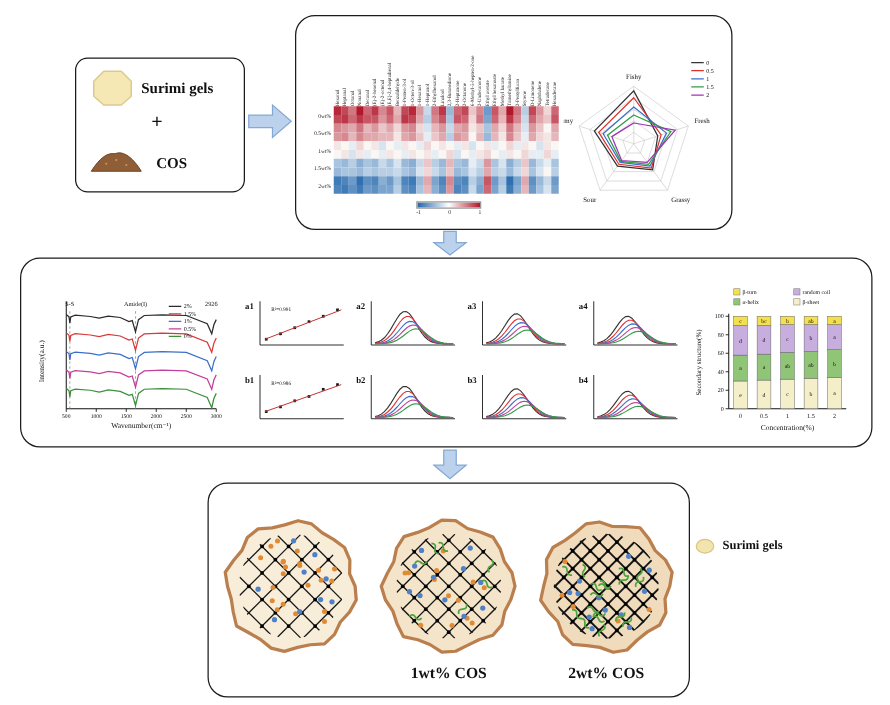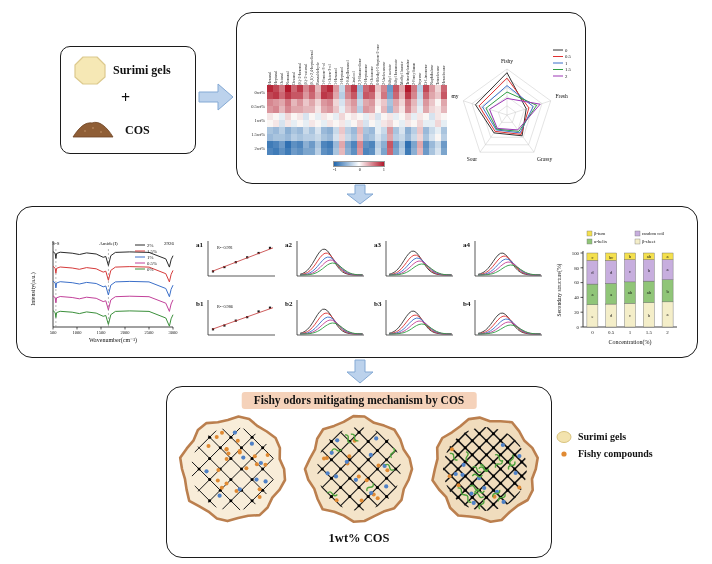--- a/index.html
+++ b/index.html
@@ -645,21 +645,20 @@
         <text x="77" y="117" font-size="6" text-anchor="middle" fill="#111">Concentration(%)</text>
         <text x="8" y="63" font-size="5.6" text-anchor="middle" fill="#111" transform="rotate(-90 8 63)">Secondary structure(%)</text>
       </svg>
   </div>
 
   <svg class="abs" style="left:346px;top:359px" width="28" height="25">
     <polygon points="9,1 19,1 19,13 27,13 14,24 1,13 9,13" fill="#bcd2ec" stroke="#84a9d4" stroke-width="1"></polygon>
   </svg>
 
   <div class="panel" style="left:166px;top:386px;width:384px;height:170px">
-    <div class="banner">Fishy odors mitigating mechanism by COS</div>
     <svg id="blob-0" class="abs" style="left:8px;top:24px" width="116" height="118">
         <path d="M109.1 58.0L110.0 69.0L104.6 78.7L97.3 86.6L92.6 96.5L84.6 104.1L73.2 104.8L63.1 106.9L52.5 110.1L41.9 107.5L33.4 100.6L24.4 95.4L14.2 89.8L11.6 78.6L10.0 68.2L7.0 58.0L5.2 46.8L11.8 37.4L18.6 29.3L22.9 19.0L31.5 12.1L42.8 11.3L52.8 8.9L63.5 5.6L74.2 8.1L82.7 15.2L91.8 20.5L100.6 27.0L104.9 37.1L104.7 48.1Z" fill="#f8edd9" stroke="#bb7f4e" stroke-width="2.6" stroke-linejoin="round"></path>
         <defs>
           <clipPath id="bclip0">
             <circle cx="58" cy="58" r="42"></circle>
           </clipPath>
         </defs>
         <g clip-path="url(#bclip0)">
           <line x1="19.400131691200343" y1="74.55446062375104" x2="41.445539376248945" y2="96.59986830879966" stroke="#141414" stroke-width="1"></line>
           <line x1="16.657322037614975" y1="50.59844753456925" x2="65.40155246543074" y2="99.34267796238501" stroke="#141414" stroke-width="1"></line>
@@ -916,30 +915,25 @@
           <path d="M-5 0 Q-2.5 -3.2 0 0 Q2.5 3.2 5 0" fill="none" stroke="#4ea33c" stroke-width="1.4" transform="translate(34.4 80.3) rotate(42)"></path>
           <path d="M-5 0 Q-2.5 -3.2 0 0 Q2.5 3.2 5 0" fill="none" stroke="#4ea33c" stroke-width="1.4" transform="translate(47.6 76.7) rotate(15)"></path>
           <path d="M-5 0 Q-2.5 -3.2 0 0 Q2.5 3.2 5 0" fill="none" stroke="#4ea33c" stroke-width="1.4" transform="translate(56.8 57.7) rotate(1)"></path>
           <path d="M-5 0 Q-2.5 -3.2 0 0 Q2.5 3.2 5 0" fill="none" stroke="#4ea33c" stroke-width="1.4" transform="translate(50.0 58.5) rotate(28)"></path>
           <path d="M-5 0 Q-2.5 -3.2 0 0 Q2.5 3.2 5 0" fill="none" stroke="#4ea33c" stroke-width="1.4" transform="translate(74.7 86.6) rotate(131)"></path>
           <path d="M-5 0 Q-2.5 -3.2 0 0 Q2.5 3.2 5 0" fill="none" stroke="#4ea33c" stroke-width="1.4" transform="translate(56.9 57.0) rotate(38)"></path>
           <path d="M-5 0 Q-2.5 -3.2 0 0 Q2.5 3.2 5 0" fill="none" stroke="#4ea33c" stroke-width="1.4" transform="translate(52.4 80.6) rotate(170)"></path>
         </g>
       </svg>
     <div class="blob-label" style="left:134px">1wt% COS</div>
+    <div class="blob-label" style="left:260px">2wt% COS</div>
   </div>
 
   <div id="mech-legend">
       <div class="ml-item">
         <svg width="18" height="14" class="ml-icon">
           <ellipse cx="8" cy="7" rx="7" ry="5.5" fill="#f3e3ae" stroke="#d9c47f" stroke-width="1"></ellipse>
         </svg>
         <div>Surimi gels</div>
       </div>
-      <div class="ml-item">
-        <svg width="18" height="14" class="ml-icon">
-          <circle cx="8" cy="7" r="2.6" fill="#e08a33"></circle>
-        </svg>
-        <div>Fishy compounds</div>
-      </div>
     </div>
 
 </div>
 
 </body></html>

